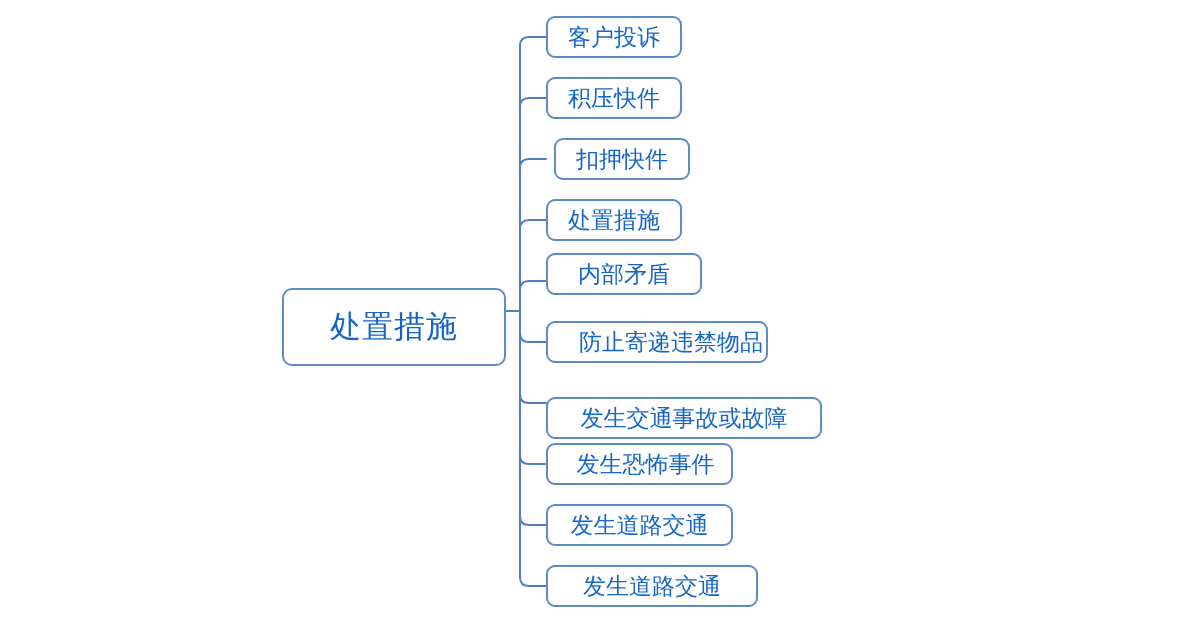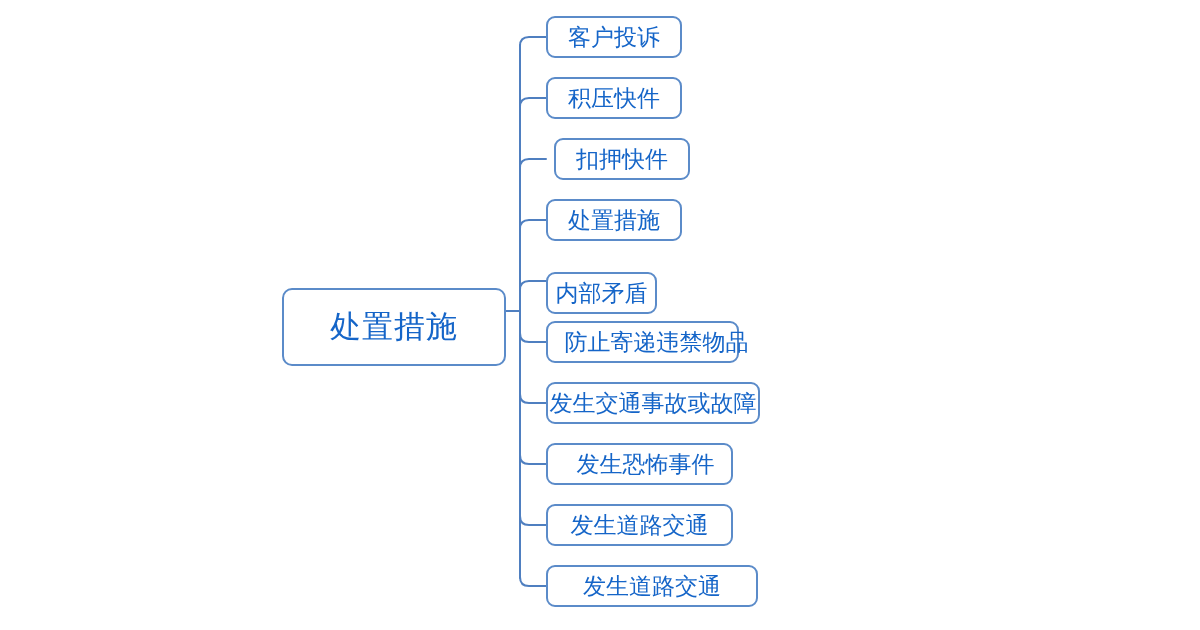--- a/index.html
+++ b/index.html
@@ -46,23 +46,23 @@
   }
   .node.child{
     left:546px;height:42px;
     border-radius:9px;
     font-size:23px;
   }
   .c0{top:16px;width:136px;}
   .c1{top:77px;width:136px;}
   .c2{top:138px;width:136px;margin-left:8px;}
   .c3{top:199px;width:136px;}
-  .c4{top:272px;width:111px;}
-  .c5{top:321px;width:193px;padding-left:28px;}
-  .c6{top:382px;width:214px;}
+  .c4{top:253px;width:156px;}
+  .c5{top:321px;width:222px;padding-left:28px;}
+  .c6{top:397px;width:276px;}
   .c7{top:443px;width:187px;padding-left:12px;}
   .c8{top:504px;width:187px;}
   .c9{top:565px;width:212px;}
 </style>
 </head>
 <body>
 
 <div class="canvas">
 
   <svg class="connectors" viewBox="0 0 1200 630" xmlns="http://www.w3.org/2000/svg" aria-hidden="true">

